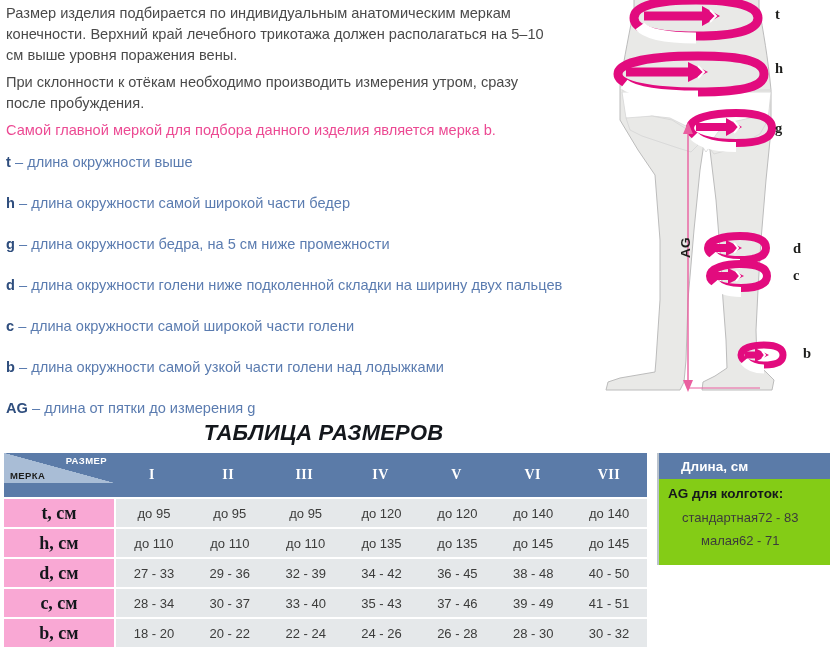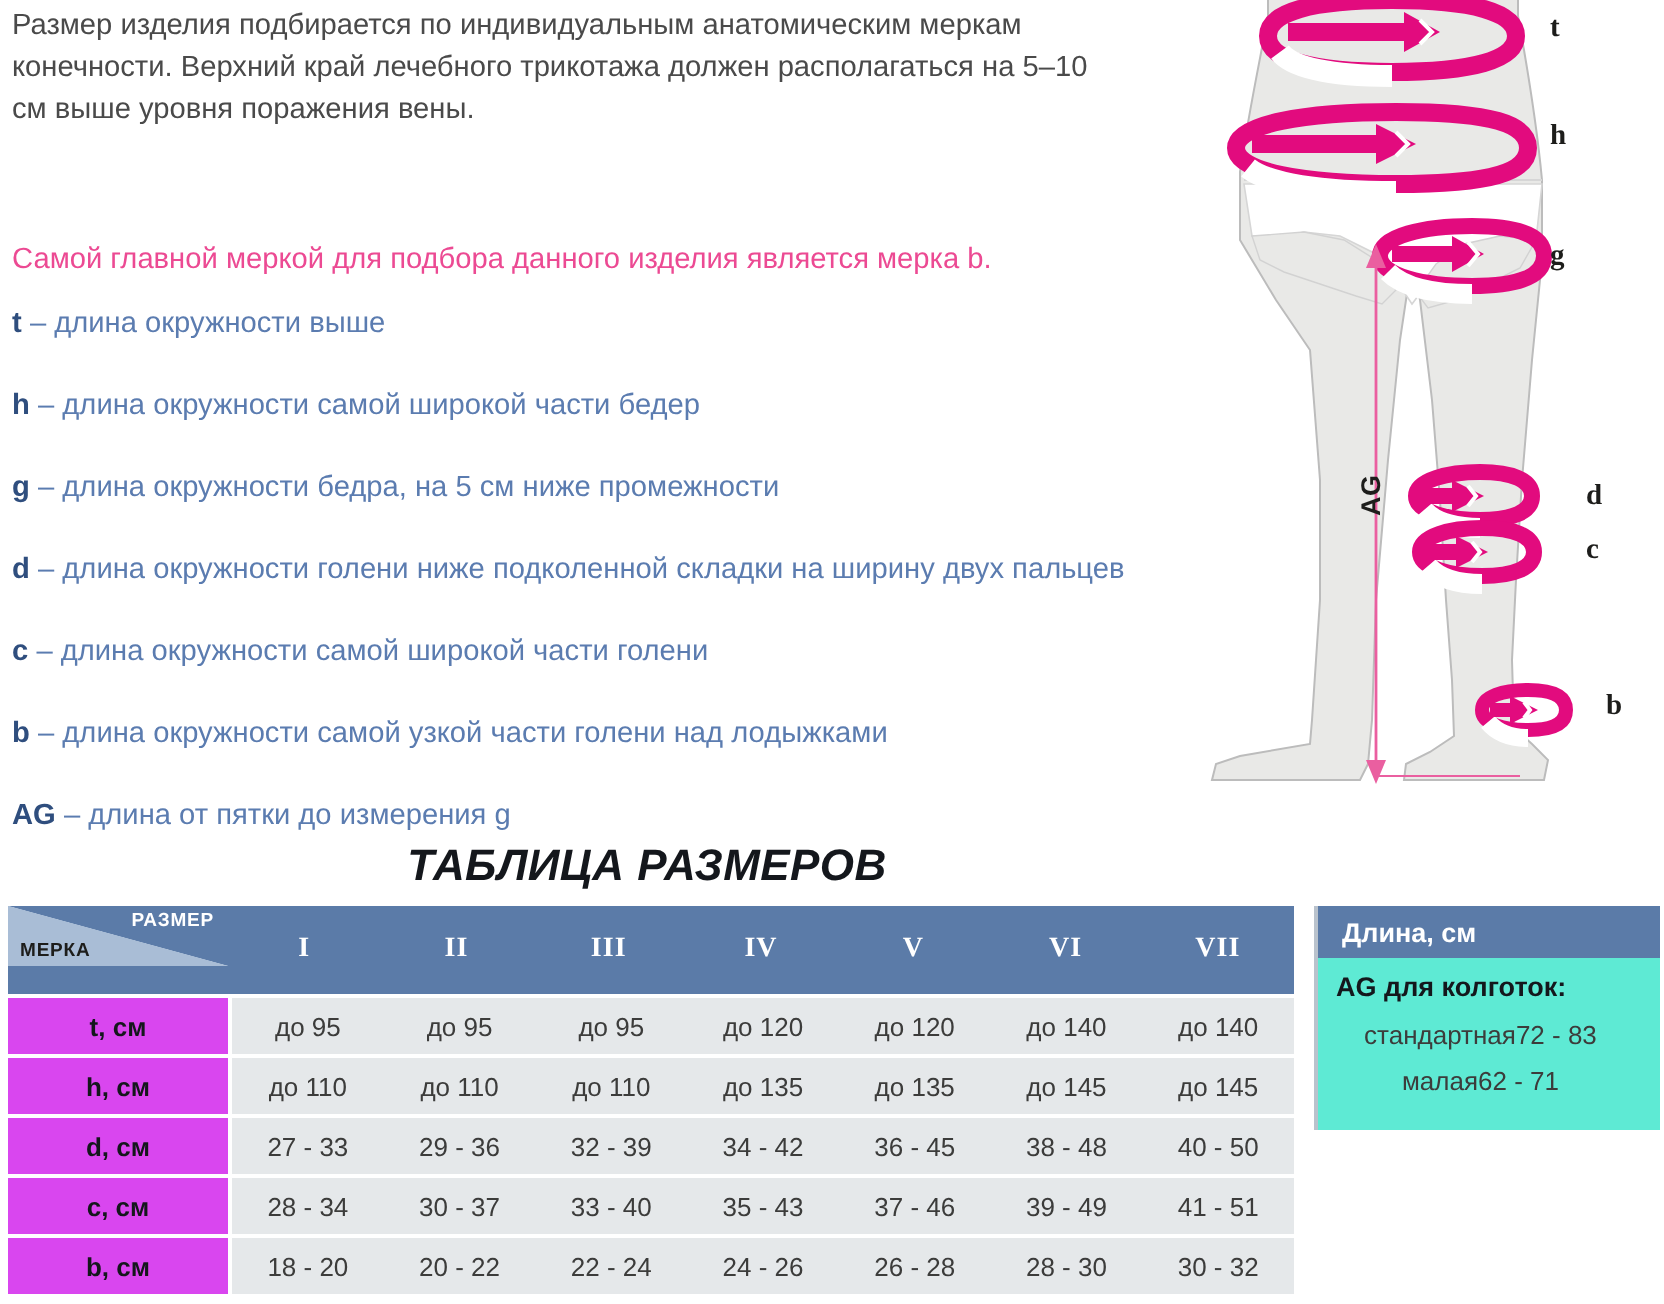--- a/index.html
+++ b/index.html
@@ -76,54 +76,55 @@
     position:absolute;left:6px;bottom:2px;font-size:9.5px;font-weight:bold;
     color:#1d1d1b;letter-spacing:.4px;
   }
   .st-head .hcell{
     flex:1 1 0;display:flex;align-items:center;justify-content:center;
     color:#ffffff;font-size:14px;font-weight:bold;
     font-family:"Liberation Serif","DejaVu Serif",serif;letter-spacing:.5px;
   }
   .st-row{display:flex;width:643px;height:28px;margin-top:2px;}
   .st-row .rlabel{
-    flex:0 0 110px;background:#d946ef;
+    flex:0 0 110px;background:#f9a8d4;
     display:flex;align-items:center;justify-content:center;
-    font-size:13px;font-weight:bold;color:#14171c;
+    font-size:18px;font-weight:bold;color:#14171c;font-family:Liberation Serif, serif;
   }
   .st-row .rvals{
     flex:1 1 0;background:#e5e8ea;display:flex;margin-left:2px;
   }
   .st-row .rvals .cell{
     flex:1 1 0;display:flex;align-items:center;justify-content:center;
     font-size:13px;color:#3c3c3b;
   }
 
   
   .len-panel{
     position:absolute;left:657px;top:453px;width:171px;
     border-left:2px solid #b9c2cc;
   }
   .len-head{
     height:26px;background:#5b7ba8;color:#ffffff;
-    display:flex;align-items:center;padding-left:12px;
+    display:flex;align-items:center;padding-left:22px;
     font-size:13.5px;font-weight:bold;box-sizing:border-box;
   }
-  .len-body{background:#5eead4;padding:7px 0 9px 9px;box-sizing:border-box;}
+  .len-body{background:#84cc16;padding:7px 0 9px 9px;box-sizing:border-box;}
   .len-title{font-size:13.5px;font-weight:bold;color:#14171c;margin-bottom:9px;}
   .len-row{display:flex;justify-content:center;font-size:13px;color:#3c3c3b;margin-bottom:8px;}
   .len-row .lv{min-width:58px;}
 </style>
 </head>
 <body>
 
 <div class="page">
 
   <div class="text-col">
     <div class="para p1">Размер изделия подбирается по индивидуальным анатомическим меркам конечности. Верхний край лечебного трикотажа должен располагаться на 5–10 см выше уровня поражения вены.</div>
+    <div class="para p2">При склонности к отёкам необходимо производить измерения утром, сразу после пробуждения.</div>
     <div class="para pink">Самой главной меркой для подбора данного изделия является мерка b.</div>
 
     <div class="legend">
       <div class="legend-item">
         <span class="key">t</span>
         <span class="dash">–</span>
         <span>длина окружности выше</span>
       </div>
       <div class="legend-item">
         <span class="key">h</span>

